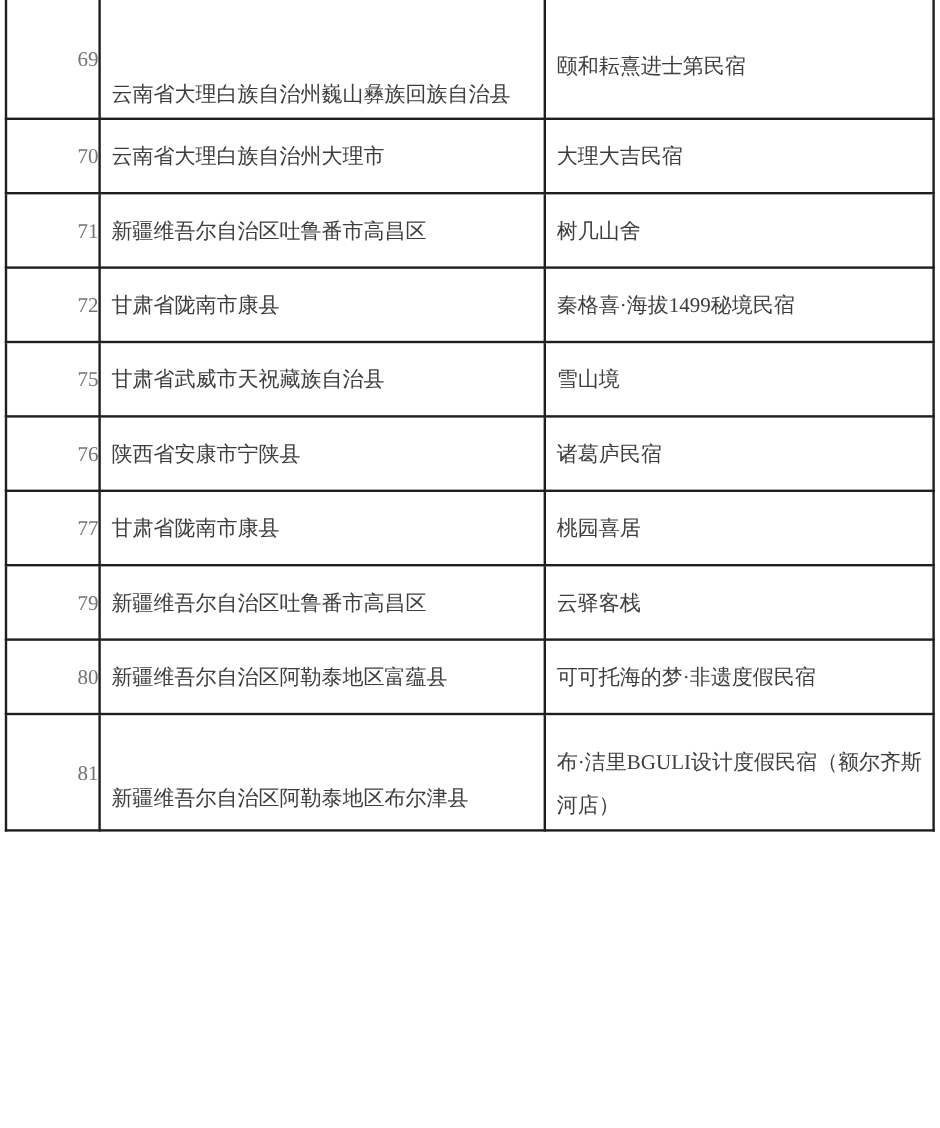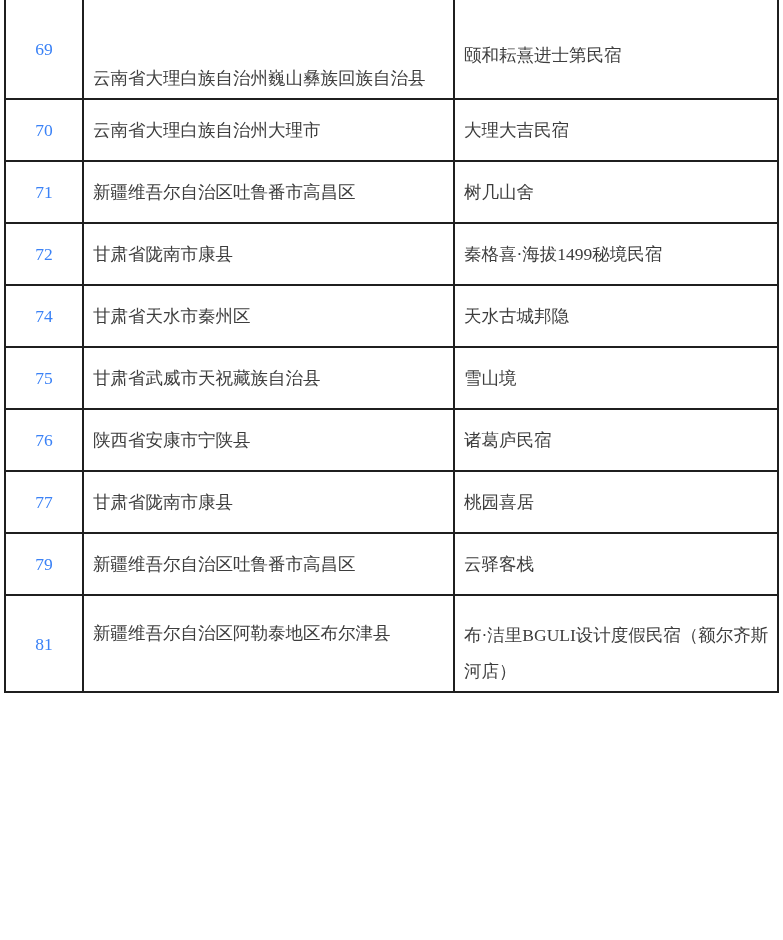--- a/index.html
+++ b/index.html
@@ -31,23 +31,23 @@
       border: 2px solid #1f1f1f;
       padding: 0;
       vertical-align: bottom;
       font-size: 17.5px;
       line-height: 20px;
     }
     table.list col.c-no { width: 78px; }
     table.list col.c-loc { width: 371px; }
     table.list col.c-name { width: 324px; }
     td.no {
-      text-align: center;
+      text-align: right;
       vertical-align: middle !important;
-      color: #3b82f6;
+      color: #737373;
       font-size: 17px;
     }
     td.loc, td.name {
       padding-left: 9px !important;
       padding-right: 6px !important;
       color: #3d3d3d;
     }
     .cell-inner {
       padding-bottom: 20px;
     }
@@ -56,21 +56,21 @@
     tr.multi td .cell-inner {
       line-height: 36px;
       padding-bottom: 2px;
     }
     tr.multi td.name.single-line .cell-inner {
       line-height: 20px;
       padding-bottom: 33px;
     }
     tr.multi td.loc.single-line .cell-inner {
       line-height: 20px;
-      padding-bottom: 48px;
+      padding-bottom: 16px;
     }
     tr.first td { height: 98px; }
   </style>
 </head>
 <body>
 
 <div class="page">
   <table class="list">
     <colgroup>
       <col class="c-no">
@@ -108,29 +108,20 @@
       <tr class="single">
         <td class="no">72</td>
         <td class="loc">
             <div class="cell-inner">甘肃省陇南市康县</div>
           </td>
         <td class="name">
             <div class="cell-inner">秦格喜·海拔1499秘境民宿</div>
           </td>
       </tr>
       <tr class="single">
-        <td class="no">74</td>
-        <td class="loc">
-            <div class="cell-inner">甘肃省天水市秦州区</div>
-          </td>
-        <td class="name">
-            <div class="cell-inner">天水古城邦隐</div>
-          </td>
-      </tr>
-      <tr class="single">
         <td class="no">75</td>
         <td class="loc">
             <div class="cell-inner">甘肃省武威市天祝藏族自治县</div>
           </td>
         <td class="name">
             <div class="cell-inner">雪山境</div>
           </td>
       </tr>
       <tr class="single">
         <td class="no">76</td>
@@ -152,20 +143,29 @@
       </tr>
       <tr class="single">
         <td class="no">79</td>
         <td class="loc">
             <div class="cell-inner">新疆维吾尔自治区吐鲁番市高昌区</div>
           </td>
         <td class="name">
             <div class="cell-inner">云驿客栈</div>
           </td>
       </tr>
+      <tr class="single">
+        <td class="no">80</td>
+        <td class="loc">
+            <div class="cell-inner">新疆维吾尔自治区阿勒泰地区富蕴县</div>
+          </td>
+        <td class="name">
+            <div class="cell-inner">可可托海的梦·非遗度假民宿</div>
+          </td>
+      </tr>
       <tr class="multi">
         <td class="no">81</td>
         <td class="loc single-line">
             <div class="cell-inner">新疆维吾尔自治区阿勒泰地区布尔津县</div>
           </td>
         <td class="name">
             <div class="cell-inner">布·洁里BGULI设计度假民宿（额尔齐斯河店）</div>
           </td>
       </tr>
     </tbody>

